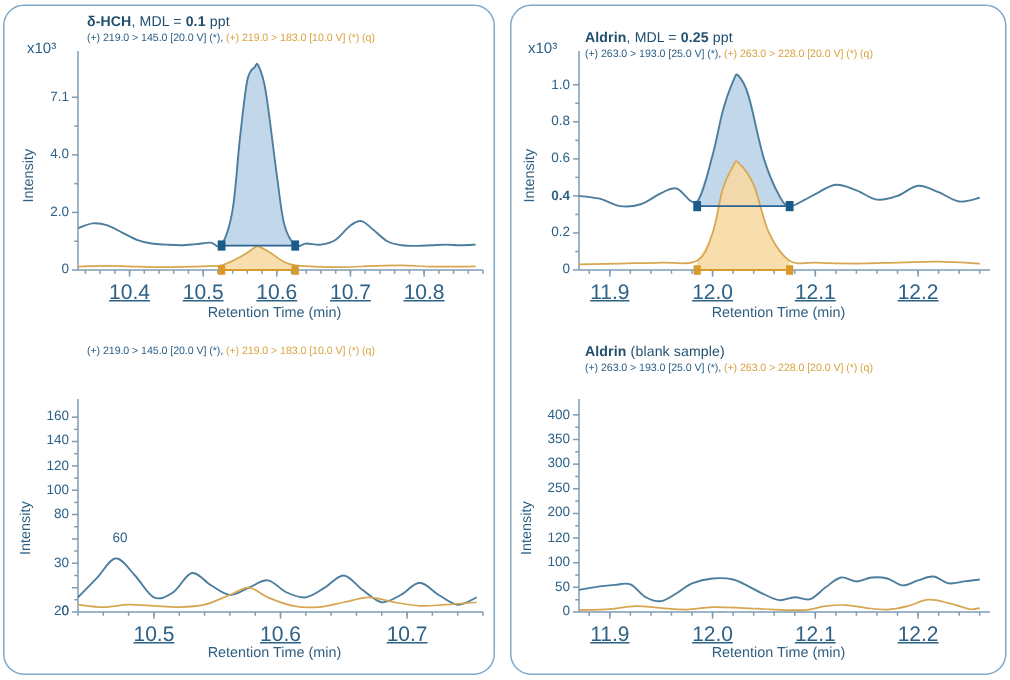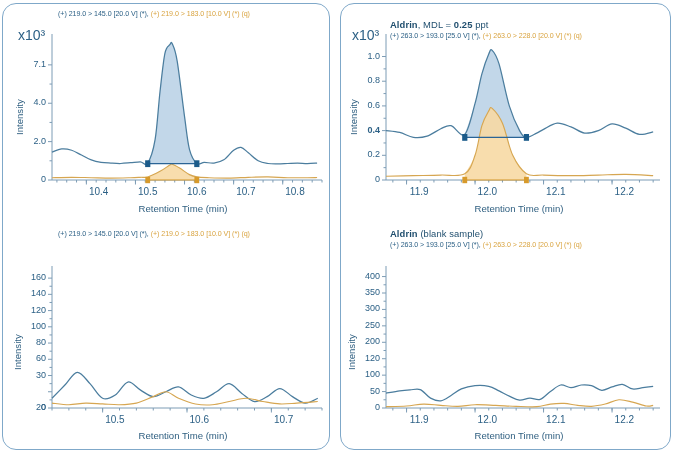--- a/index.html
+++ b/index.html
@@ -11,27 +11,27 @@
   #box-right{left:340px;top:3px;width:331px;height:447px;}
 
   .chart{position:absolute;}
 
   .hdr{position:absolute;white-space:nowrap;}
   .hdr .t1{font-size:9.4px;color:#1f4e6e;letter-spacing:.1px;}
   .hdr .t1 b{font-weight:bold;}
   .hdr .t2{font-size:7.1px;color:#2d6186;margin-top:1.5px;letter-spacing:-.05px;}
   .hdr .t2 .q{color:#d9a441;}
 
-  .mult{position:absolute;font-size:14px;color:#2d6186;white-space:nowrap;}
+  .mult{position:absolute;font-size:10px;color:#2d6186;white-space:nowrap;}
 
   .ylab{position:absolute;font-size:9.6px;color:#2f5f80;transform:rotate(-90deg);transform-origin:left top;white-space:nowrap;}
   .xlab{position:absolute;font-size:9.6px;color:#2f5f80;white-space:nowrap;text-align:center;}
 
   .ytick{position:absolute;font-size:9px;color:#2d6186;text-align:right;white-space:nowrap;}
-  .xtick{position:absolute;font-size:10px;color:#2d6186;text-align:right;white-space:nowrap;}
+  .xtick{position:absolute;font-size:14px;color:#2d6186;text-align:center;white-space:nowrap;text-decoration:underline;}
 
   svg{display:block;overflow:visible;}
   .axisline{stroke:#7d9cb5;stroke-width:1;}
   .tickmark{stroke:#7d9cb5;stroke-width:1;}
   .trace-blue{fill:none;stroke:#4b7d9e;stroke-width:1.25;}
   .trace-orange{fill:none;stroke:#d6a651;stroke-width:1.15;}
   .fill-blue{fill:#b9d2e6;fill-opacity:.88;stroke:none;}
   .fill-orange{fill:#f7d9a4;fill-opacity:.9;stroke:none;}
   .baseline-blue{stroke:#2a6496;stroke-width:1.2;}
   .baseline-orange{stroke:#d79a2b;stroke-width:1.2;}
@@ -41,20 +41,21 @@
 </head>
 <body>
 
 <div class="stage">
 
   <div class="panel-box" id="box-left"></div>
   <div class="panel-box" id="box-right"></div>
 
   <div class="chart" id="c0" style="left:0;top:0;width:336px;height:222px;">
     <div class="hdr" style="left:58px;top:8px;">
+      <div class="t1"><b>δ-HCH</b><span>, MDL = </span><b>0.1</b><span> ppt</span></div>
       <div class="t2"><span>(+) 219.0 &gt; 145.0 [20.0 V] (*), </span><span class="q">(+) 219.0 &gt; 183.0 [10.0 V] (*) (q)</span></div>
     </div>
     <div class="mult" style="left:18px;top:27px;">x10³</div>
     <div class="ylab" style="left:14px;top:135px;">Intensity</div>
     <div class="xlab" style="left:48px;top:203px;width:270px;">Retention Time (min)</div>
     <svg id="svg0" width="336" height="200" style="position:absolute;left:0;top:0;">
         <line x1="52" y1="34" x2="52" y2="180" class="axisline"></line>
         <line x1="52" y1="180" x2="322" y2="180" class="axisline"></line>
         <line x1="48" y1="180" x2="52" y2="180" class="tickmark"></line>
         <line x1="48" y1="141.6216216216216" x2="52" y2="141.6216216216216" class="tickmark"></line>
@@ -232,21 +233,21 @@
         <line x1="271.37499999999216" y1="186" x2="271.37499999999216" y2="188.5" class="tickmark"></line>
         <line x1="288.24999999999176" y1="186" x2="288.24999999999176" y2="188.5" class="tickmark"></line>
         <line x1="305.12499999999136" y1="186" x2="305.12499999999136" y2="188.5" class="tickmark"></line>
         <line x1="321.999999999991" y1="186" x2="321.999999999991" y2="188.5" class="tickmark"></line>
         <path d="M52.00,176.26 C54.11,174.09 60.44,167.60 64.66,163.27 C68.88,158.94 73.09,150.55 77.31,150.28 C81.53,150.01 85.75,157.32 89.97,161.65 C94.19,165.98 98.41,174.36 102.63,176.26 C106.84,178.15 111.06,175.72 115.28,173.01 C119.50,170.31 123.72,160.84 127.94,160.02 C132.16,159.21 136.38,165.71 140.59,168.14 C144.81,170.58 149.03,174.36 153.25,174.64 C157.47,174.91 161.69,171.39 165.91,169.76 C170.12,168.14 174.34,164.35 178.56,164.89 C182.78,165.44 187.00,171.12 191.22,173.01 C195.44,174.91 199.66,176.80 203.87,176.26 C208.09,175.72 212.31,172.20 216.53,169.76 C220.75,167.33 224.97,161.38 229.19,161.65 C233.41,161.92 237.62,168.41 241.84,171.39 C246.06,174.36 250.28,178.96 254.50,179.51 C258.72,180.05 262.94,176.80 267.16,174.64 C271.38,172.47 275.59,166.52 279.81,166.52 C284.03,166.52 288.25,172.20 292.47,174.64 C296.69,177.07 300.91,180.86 305.13,181.13 C309.34,181.40 315.67,177.07 317.78,176.26" class="trace-blue"></path>
         <path d="M52.00,181.13 C54.81,181.40 63.25,182.75 68.88,182.75 C74.50,182.75 80.13,181.26 85.75,181.13 C91.38,180.99 97.00,181.67 102.63,181.94 C108.25,182.21 113.88,182.89 119.50,182.75 C125.12,182.62 130.75,182.48 136.37,181.13 C142.00,179.78 148.33,176.53 153.25,174.64 C158.17,172.74 161.69,169.49 165.91,169.76 C170.12,170.04 173.64,174.23 178.56,176.26 C183.48,178.29 189.81,180.86 195.44,181.94 C201.06,183.02 206.69,183.16 212.31,182.75 C217.94,182.35 223.56,180.59 229.19,179.51 C234.81,178.42 240.44,176.26 246.06,176.26 C251.69,176.26 257.31,178.56 262.94,179.51 C268.56,180.45 274.19,181.67 279.81,181.94 C285.44,182.21 290.36,181.54 296.69,181.13 C303.02,180.72 314.27,179.78 317.78,179.51" class="trace-orange"></path>
       </svg>
   <div class="ytick" style="left: 4px; width: 42px; top: 180px;">0</div>
       <div class="ytick" style="left: 4px; width: 42px; top: 163.765px; margin-top: 16px;">20</div>
       <div class="ytick" style="left: 4px; width: 42px; top: 147.529px;">30</div>
-      <div class="ytick" style="left: 4px; width: 42px; top: 131.294px;">60</div>
+      <div class="ytick" style="left: 4px; width: 42px; top: 131.294px; padding-left: 39px;">60</div>
       <div class="ytick" style="left: 4px; width: 42px; top: 115.059px;">80</div>
       <div class="ytick" style="left: 4px; width: 42px; top: 98.8235px;">100</div>
       <div class="ytick" style="left: 4px; width: 42px; top: 82.5882px;">120</div>
       <div class="ytick" style="left: 4px; width: 42px; top: 66.3529px;">140</div>
       <div class="ytick" style="left: 4px; width: 42px; top: 50.1176px;">160</div>
       <div class="xtick" style="left: 80.625px; width: 44px; top: 192px;">10.5</div>
       <div class="xtick" style="left: 165px; width: 44px; top: 192px;">10.6</div>
       <div class="xtick" style="left: 249.375px; width: 44px; top: 192px;">10.7</div>
     </div>
 

